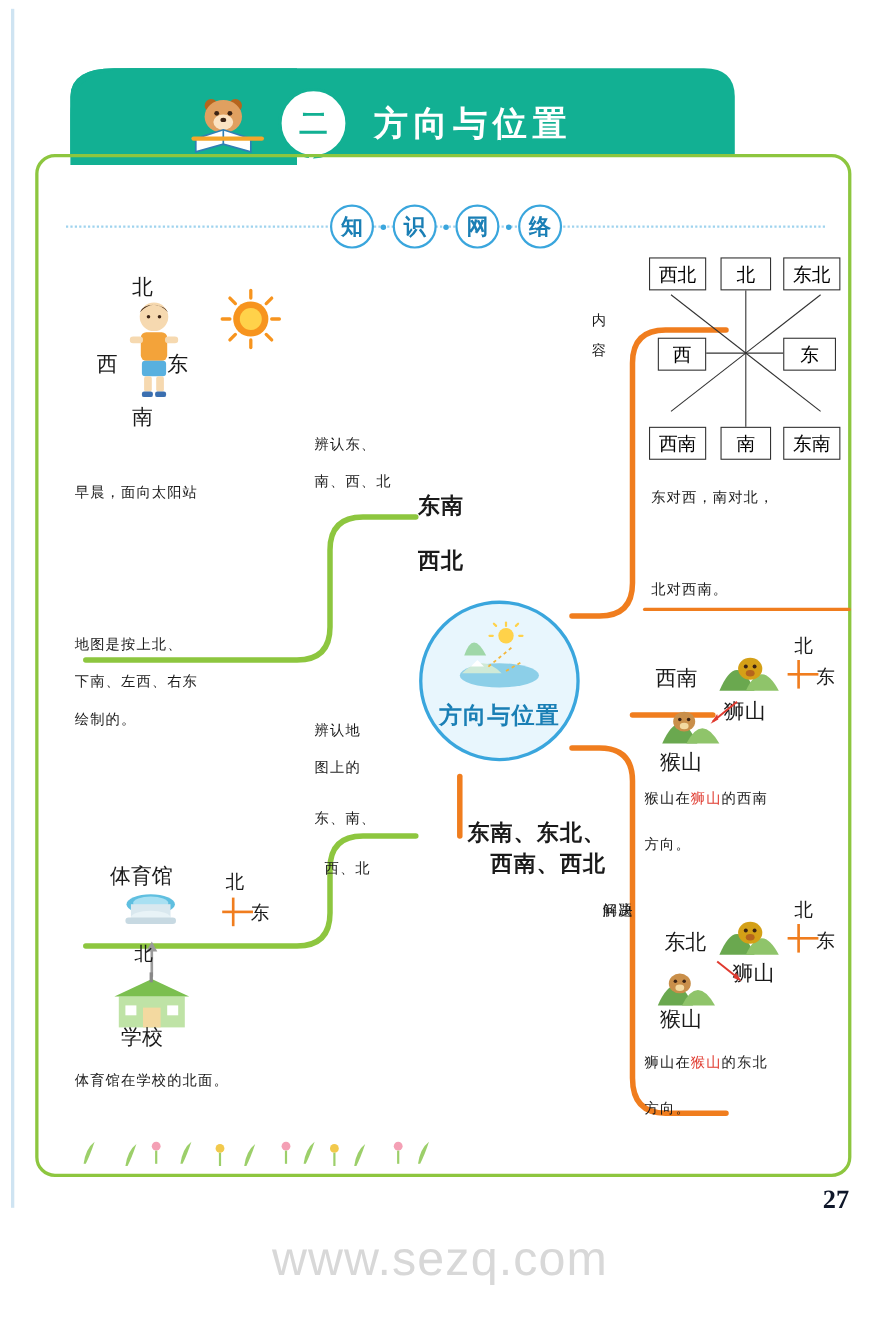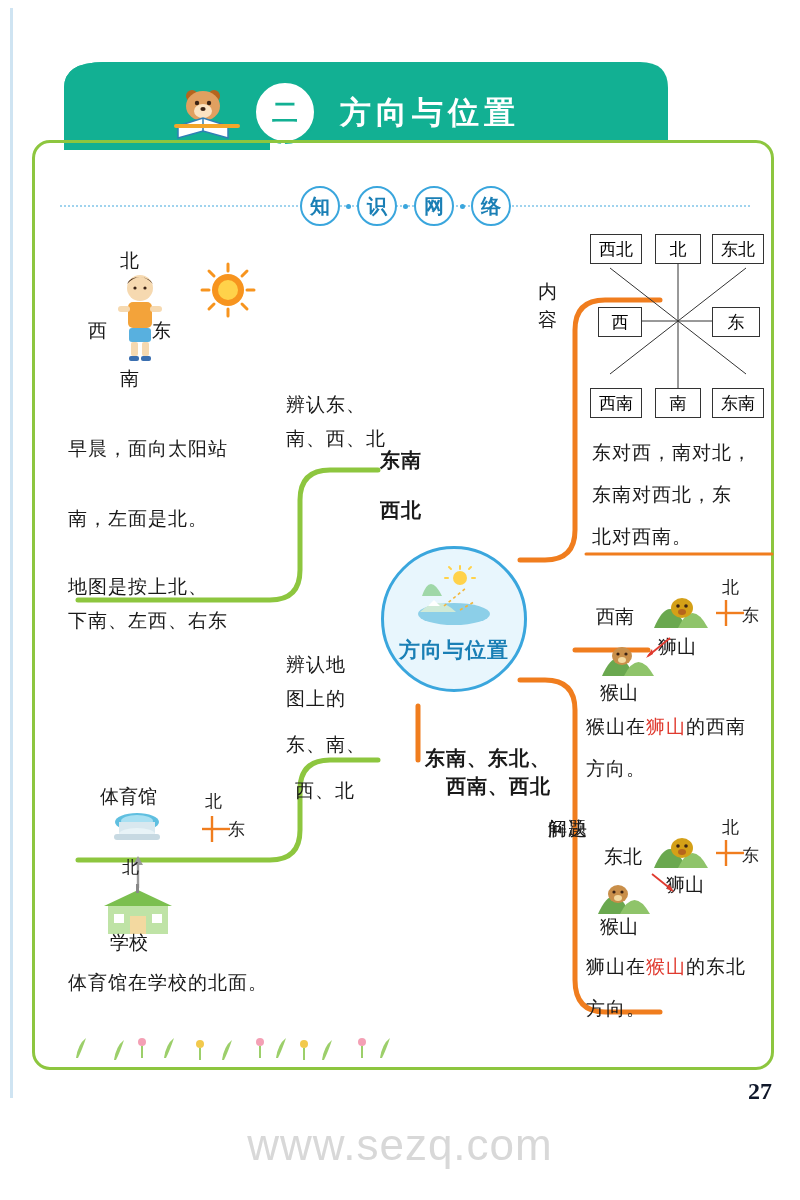--- a/index.html
+++ b/index.html
@@ -68,21 +68,21 @@
     border-radius:50%;
     background:#e8f6fd;border:3px solid #3aa6dd;
     box-sizing:border-box;
   }
   .center-label{
     position:absolute;left:390px;top:636px;width:128px;text-align:center;
     color:#1a7fb5;font-size:21px;font-weight:bold;letter-spacing:1px;
   }
   .sun-scene{position:absolute;left:404px;top:566px;width:100px;height:62px;}
 
-  .txt{position:absolute;color:#1a1a1a;font-size:19px;line-height:34px;letter-spacing:1px;}
+  .txt{position:absolute;color:#1a1a1a;font-size:13px;line-height:34px;letter-spacing:1px;font-family:Liberation Mono, monospace;}
   .txt-b{position:absolute;color:#1a1a1a;font-size:20px;line-height:36px;letter-spacing:1px;font-weight:bold;}
   .red{color:#e03a2f;}
   .label-sm{position:absolute;font-size:19px;color:#1a1a1a;}
 
   svg{overflow:visible;}
   .pageno{
     position:absolute;right:28px;top:1078px;font-size:24px;font-weight:bold;color:#0f172a;
   }
   .watermark{
     position:absolute;left:0;top:1120px;width:800px;text-align:center;
@@ -207,24 +207,24 @@
       <line x1="6" y1="32" x2="13" y2="32"></line>
       <line x1="51" y1="32" x2="58" y2="32"></line>
       <line x1="13" y1="13" x2="18" y2="18"></line>
       <line x1="46" y1="46" x2="51" y2="51"></line>
       <line x1="51" y1="13" x2="46" y2="18"></line>
       <line x1="18" y1="46" x2="13" y2="51"></line>
     </g>
   </svg>
 
   <div class="txt" style="left:68px;top:400px;width:200px;margin-top:32px;">早晨，面向太阳站</div>
-  <div class="txt" style="left:68px;top:502px;width:200px;">南，左面是北。</div>
 
   <div class="txt" style="left:68px;top:570px;width:210px;">地图是按上北、</div>
   <div class="txt" style="left:68px;top:604px;width:210px;">下南、左西、右东</div>
+  <div class="txt" style="left:68px;top:638px;width:210px;">绘制的。</div>
 
   <div class="txt" style="left:286px;top:388px;">辨认东、</div>
   <div class="txt" style="left:286px;top:422px;">南、西、北</div>
 
   <div class="txt-b" style="left:380px;top:442px;">东南</div>
   <div class="txt-b" style="left:380px;top:492px;">西北</div>
 
   <div class="txt-b" style="left:425px;top:740px;">东南、东北、</div>
   <div class="txt-b" style="left:446px;top:768px;">西南、西北</div>
 
@@ -281,21 +281,20 @@
   <div class="dirbox" style="left:712px;top:234px;width:52px;height:30px;">东北</div>
 
   <div class="dirbox" style="left:598px;top:307px;width:44px;height:30px;">西</div>
   <div class="dirbox" style="left:712px;top:307px;width:48px;height:30px;">东</div>
 
   <div class="dirbox" style="left:590px;top:388px;width:52px;height:30px;">西南</div>
   <div class="dirbox" style="left:655px;top:388px;width:46px;height:30px;">南</div>
   <div class="dirbox" style="left:712px;top:388px;width:52px;height:30px;">东南</div>
 
   <div class="txt" style="left:592px;top:436px;width:180px;">东对西，南对北，</div>
-  <div class="txt" style="left:592px;top:478px;width:180px;">东南对西北，东</div>
   <div class="txt" style="left:592px;top:520px;width:180px;">北对西南。</div>
 
   <svg style="position:absolute;left:586px;top:552px;" width="190" height="4">
     <line x1="0" y1="2" x2="186" y2="2" stroke="#f07d1e" stroke-width="3" stroke-linecap="round"></line>
   </svg>
 
   <div class="compass-label" style="left:722px;top:576px;">北</div>
   <svg style="position:absolute;left:708px;top:598px;" width="54" height="36">
     <line x1="18" y1="2" x2="18" y2="28" stroke="#f07d1e" stroke-width="2.4"></line>
     <line x1="8" y1="15" x2="36" y2="15" stroke="#f07d1e" stroke-width="2.4"></line>

